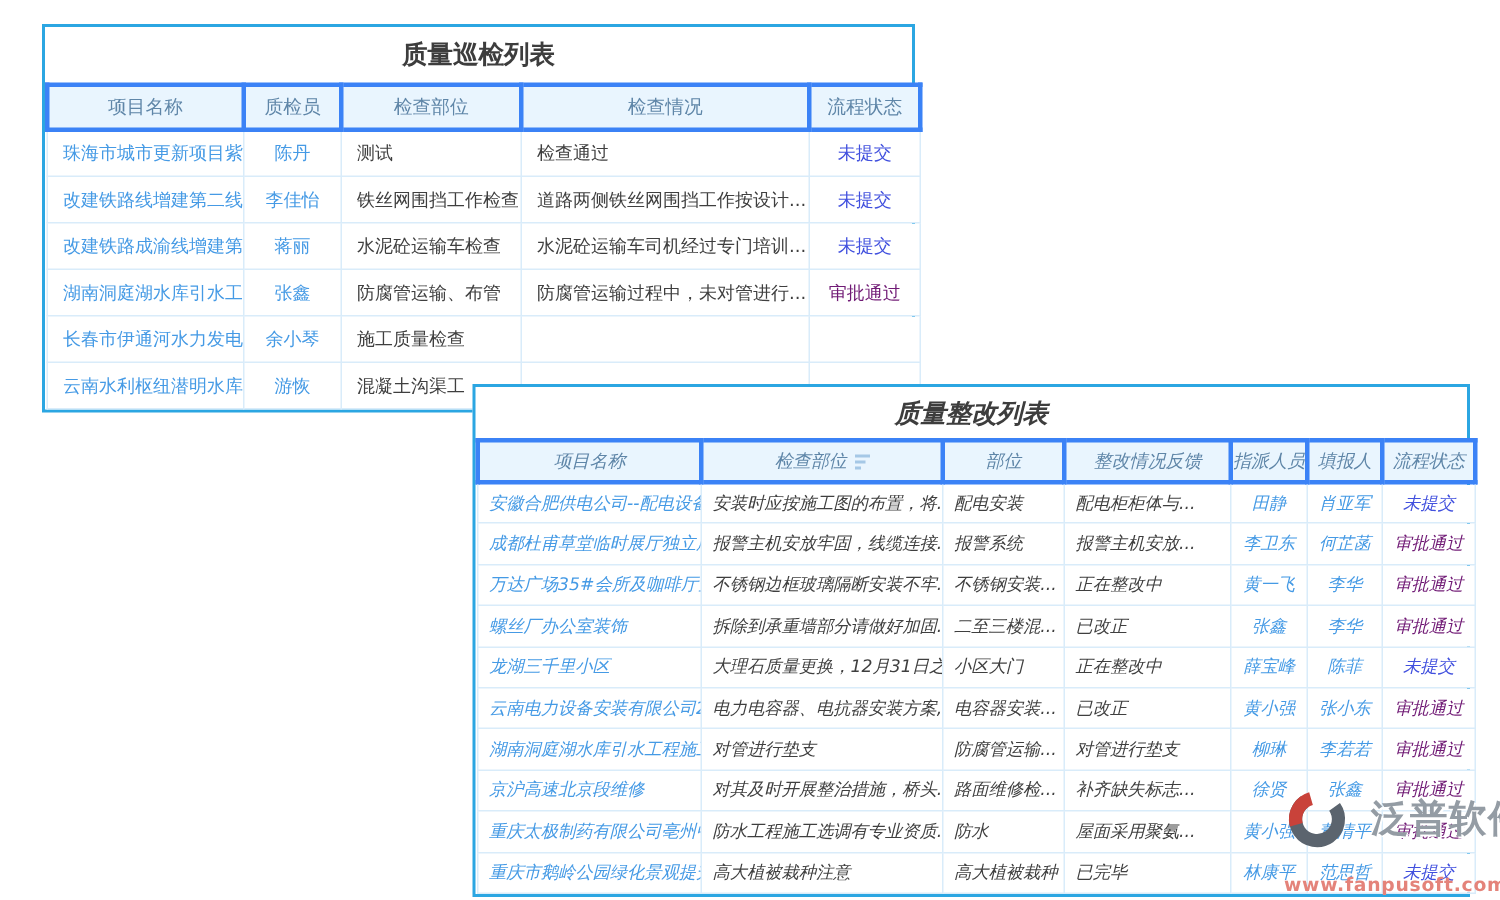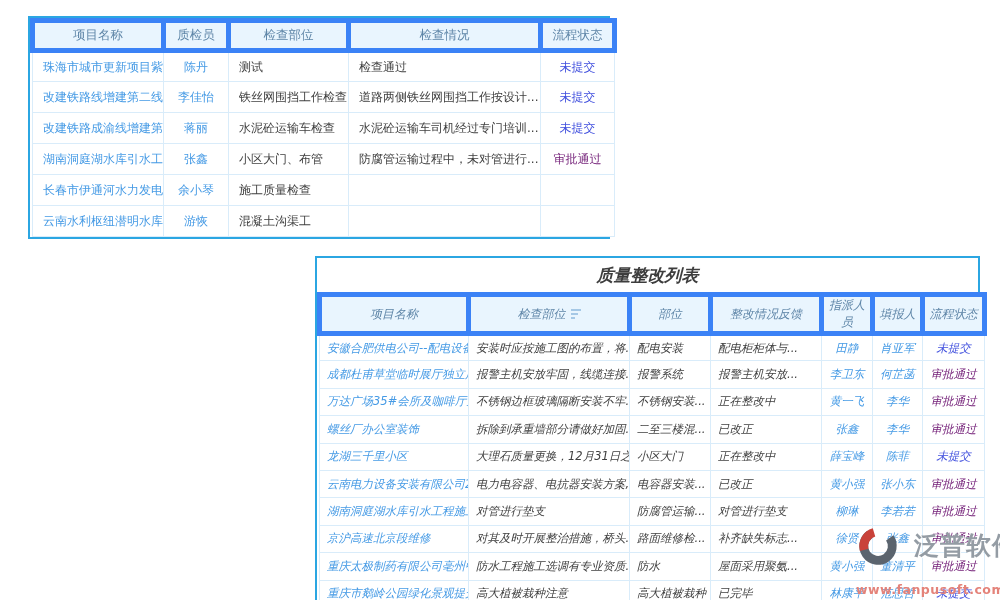--- a/index.html
+++ b/index.html
@@ -7,21 +7,21 @@
               font-family:"DejaVu Sans", sans-serif; }
   .tbl-wrap { position:absolute; background:#fff; border:2px solid #2BA6E2; }
   #inspection-wrap { left:28px; top:16px; width:582px; z-index:1; }
   #rectification-wrap { left:315px; top:256px; width:665px; z-index:2;font-style:italic; }
   .tbl-title { display:flex; align-items:center; justify-content:center;
                font-weight:bold; font-size:17px; color:#3d3d3d; }
   #inspection-wrap .tbl-title { height:37px; }
   #rectification-wrap .tbl-title { height:34px; }
   table { border-collapse:collapse; table-layout:fixed; width:100%; }
   th { background:#E9F5FE; color:#5f86a8; font-weight:normal;
-       border:5px solid #3b82f6; text-align:center; }
+       border:3px solid #3b82f6; text-align:center; }
   td { border:1px solid #D9ECFA; white-space:nowrap; overflow:hidden; color:#3f3f3f; background:#fff; }
   #inspection-wrap th { height:30px; font-size:12.5px; }
   #inspection-wrap td { height:31px; font-size:12px; }
   #rectification-wrap th { height:28px; font-size:12px; }
   #rectification-wrap td { height:27.4px; font-size:11.5px; }
   .cell-left { text-align:left; padding:0 4px 0 10px; }
   #rectification-wrap .cell-left { padding:0 3px 0 7px; }
   .cell-center { text-align:center; padding:0 2px; }
   .cell-link { color:#459AE5; cursor:pointer; }
   .cell-status { font-size:12px; }
@@ -38,20 +38,21 @@
   .wm-logo { width:44px; height:44px; flex:0 0 44px; }
   .wm-brand { font-size:25px; font-weight:bold; color:#949CA4; letter-spacing:1px;
               text-shadow:1px 1px 0 #fff; white-space:nowrap; }
   .wm-url { font-size:12.5px; font-weight:bold; color:#E4837A; margin-top:15px;
             letter-spacing:0.5px; white-space:nowrap; }
 </style>
 </head>
 <body>
 
 <div class="tbl-wrap" id="inspection-wrap">
+  <div class="tbl-title">质量巡检列表</div>
   <table>
     <colgroup>
       <col style="width:131px">
         <col style="width:65px">
         <col style="width:120px">
         <col style="width:192px">
         <col style="width:74px">
     </colgroup>
     <thead>
       <tr>
@@ -80,21 +81,21 @@
         <tr>
           <td class="cell-link cell-left">改建铁路成渝线增建第...</td>
           <td class="cell-link cell-center">蒋丽</td>
           <td class="cell-left">水泥砼运输车检查</td>
           <td class="cell-left">水泥砼运输车司机经过专门培训...</td>
           <td class="cell-center cell-status st-pending">未提交</td>
         </tr>
         <tr>
           <td class="cell-link cell-left">湖南洞庭湖水库引水工...</td>
           <td class="cell-link cell-center">张鑫</td>
-          <td class="cell-left">小区大门、布管</td>
+          <td class="cell-left">防腐管运输、布管</td>
           <td class="cell-left">防腐管运输过程中，未对管进行...</td>
           <td class="cell-center cell-status st-approved">审批通过</td>
         </tr>
         <tr>
           <td class="cell-link cell-left">长春市伊通河水力发电...</td>
           <td class="cell-link cell-center">余小琴</td>
           <td class="cell-left">施工质量检查</td>
           <td class="cell-left"></td>
           <td class="cell-center cell-status"></td>
         </tr>

